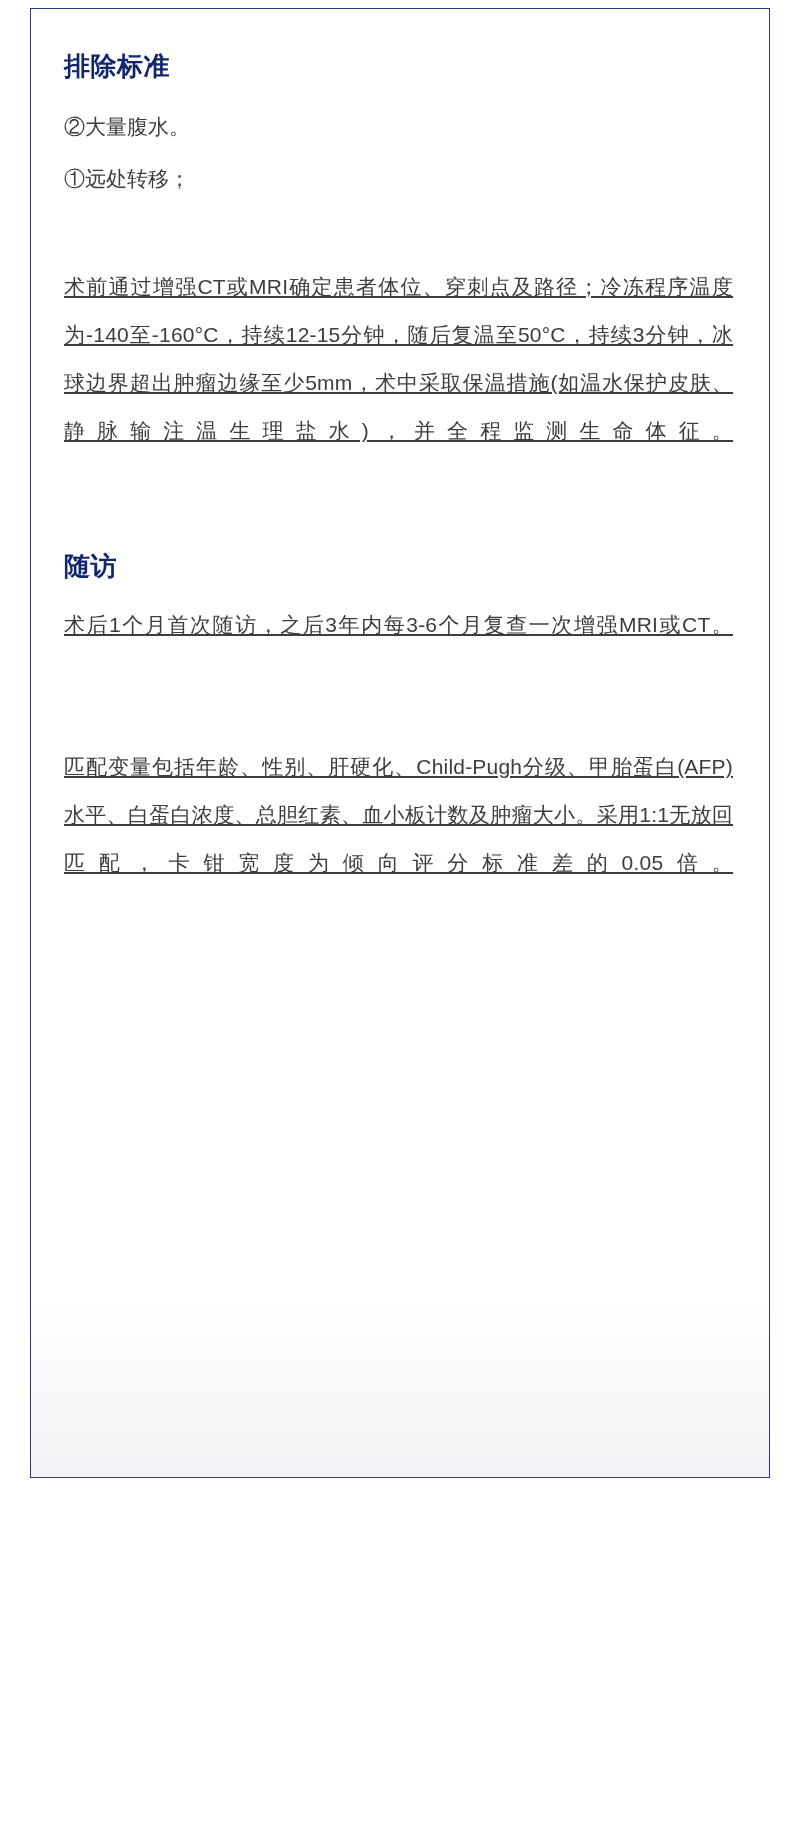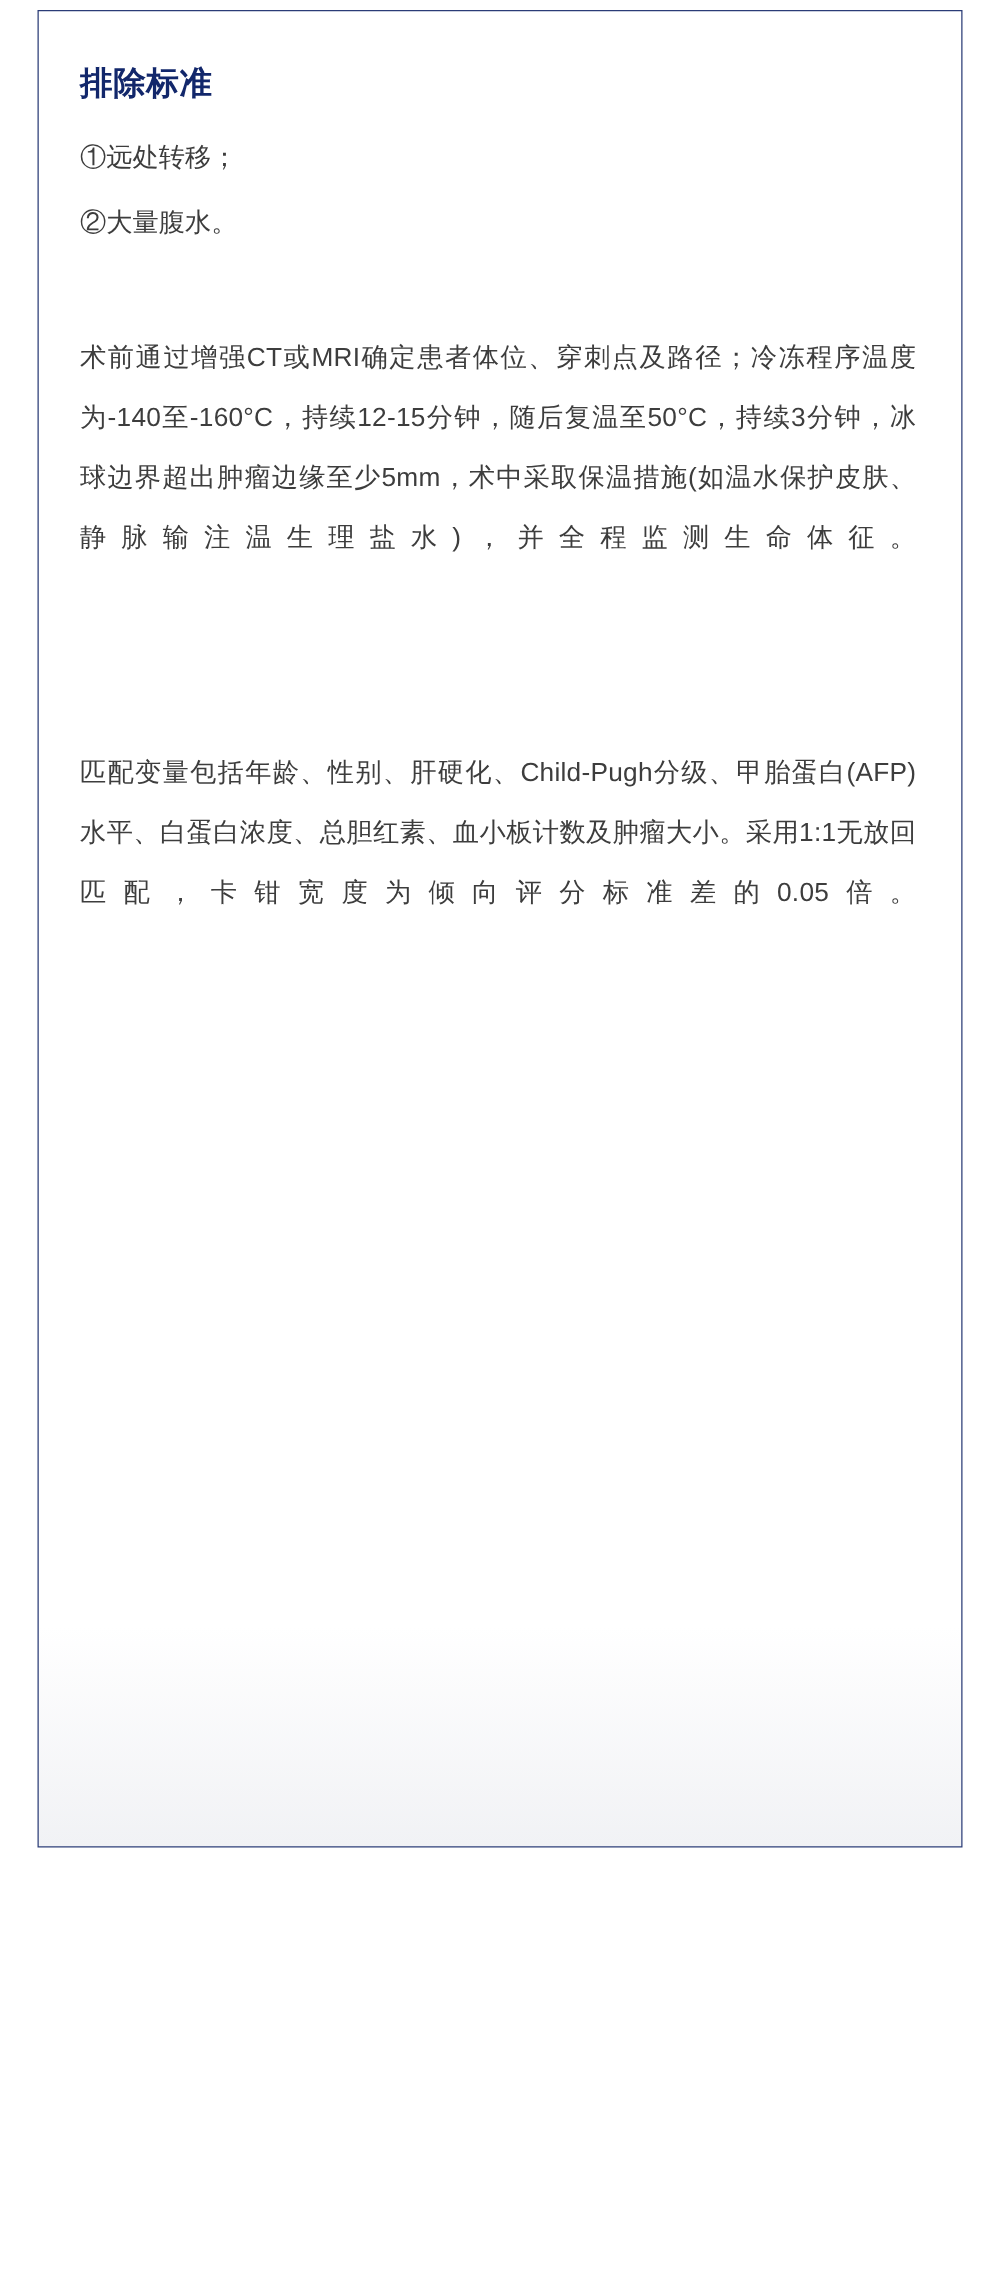--- a/index.html
+++ b/index.html
@@ -55,20 +55,21 @@
   }
 
   .para {
     color: #3d3d3d;
     font-size: 21px;
     line-height: 48px;
     margin: 0;
     text-align: justify;
     text-justify: inter-ideograph;
     letter-spacing: 0.2px;
+    text-decoration: underline;
   }
 
   .list-line {
     color: #3d3d3d;
     font-size: 21px;
     line-height: 52px;
     margin: 0;
   }
 
   .gap-lg { height: 58px; }
@@ -87,32 +88,36 @@
 </head>
 <body>
 
 <div class="page">
 
   <div class="card">
     <div class="card-inner">
 
       <div class="section">
         <h2 class="section-title">排除标准</h2>
+        <p class="list-line">②大量腹水。</p>
         <p class="list-line">①远处转移；</p>
-        <p class="list-line">②大量腹水。</p>
       </div>
 
       <div class="gap-lg"></div>
 
       <div class="section">
         <p class="para justify-block">术前通过增强CT或MRI确定患者体位、穿刺点及路径；冷冻程序温度为-140至-160°C，持续12-15分钟，随后复温至50°C，持续3分钟，冰球边界超出肿瘤边缘至少5mm，术中采取保温措施(如温水保护皮肤、静脉输注温生理盐水)，并全程监测生命体征。</p>
       </div>
 
       <div class="gap-md"></div>
 
+      <div class="section">
+        <h2 class="section-title">随访</h2>
+        <p class="para justify-block">术后1个月首次随访，之后3年内每3-6个月复查一次增强MRI或CT。</p>
+      </div>
 
       <div class="gap-md"></div>
 
       <div class="section">
         <p class="para justify-block">匹配变量包括年龄、性别、肝硬化、Child-Pugh分级、甲胎蛋白(AFP)水平、白蛋白浓度、总胆红素、血小板计数及肿瘤大小。采用1:1无放回匹配，卡钳宽度为倾向评分标准差的0.05倍。</p>
       </div>
 
     </div>
   </div>
 

